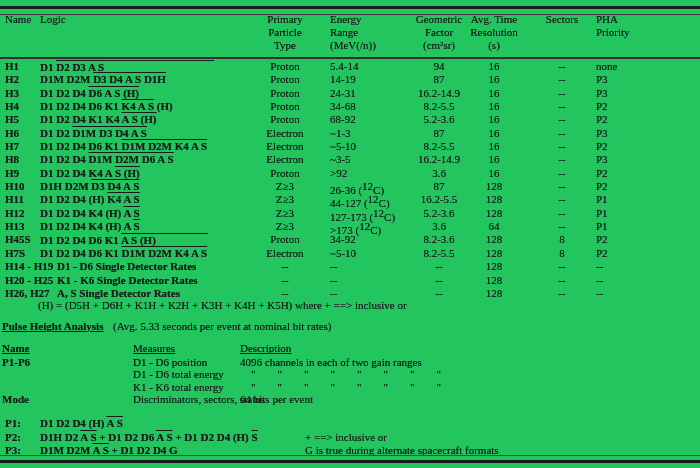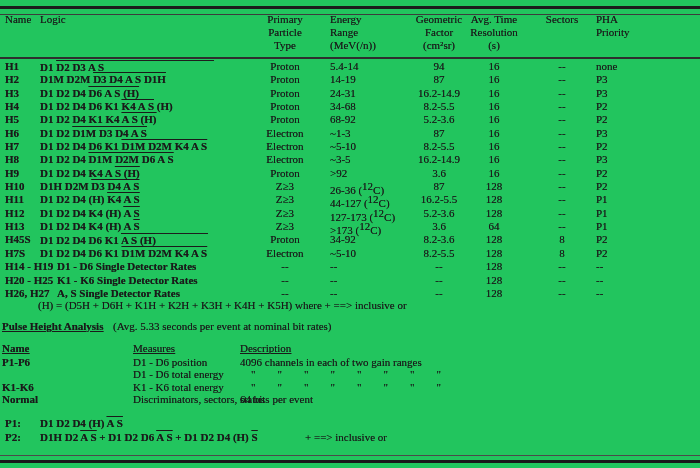--- a/index.html
+++ b/index.html
@@ -318,27 +318,26 @@
         <div class="td p-meas">D1 - D6 position</div>
         <div class="td p-desc">4096 channels in each of two gain ranges</div>
       </div>
 
       <div class="pr">
         <div class="td p-meas">D1 - D6 total energy</div>
         <div class="td p-desc">    "        "        "        "        "        "        "        "</div>
       </div>
 
       <div class="pr">
-        <div class="td p-name">K1-K6</div>
         <div class="td p-meas">K1 - K6 total energy</div>
         <div class="td p-desc">    "        "        "        "        "        "        "        "</div>
       </div>
 
       <div class="pr">
-        <div class="td p-name">Normal</div>
+        <div class="td p-name">Mode</div>
         <div class="td p-meas">Discriminators, sectors, status</div>
         <div class="td p-desc">64 bits per event</div>
       </div>
 
   </div>
 
 
   <div id="prio-rows">
 
       <div class="qr">
@@ -346,18 +345,23 @@
         <div class="td q-logic"><span>D1 D2 D4 (H) </span><span class="ov">A S</span></div>
         <div class="td q-note"></div>
       </div>
 
       <div class="qr">
         <div class="td q-name">P2:</div>
         <div class="td q-logic"><span>D1H D2 </span><span class="ov">A S</span><span> + D1 D2 D6 </span><span class="ov">A S</span><span> + D1 D2 D4 (H) </span><span class="ov">S</span></div>
         <div class="td q-note">+ ==&gt; inclusive or</div>
       </div>
 
+      <div class="qr">
+        <div class="td q-name">P3:</div>
+        <div class="td q-logic"><span>D1M D2M </span><span class="ov">A S</span><span> + D1 D2 D4 G</span></div>
+        <div class="td q-note">G is true during alternate spacecraft formats</div>
+      </div>
 
   </div>
 
   <div class="rule-bottom"></div>
 
 </div>
 
 </body></html>

